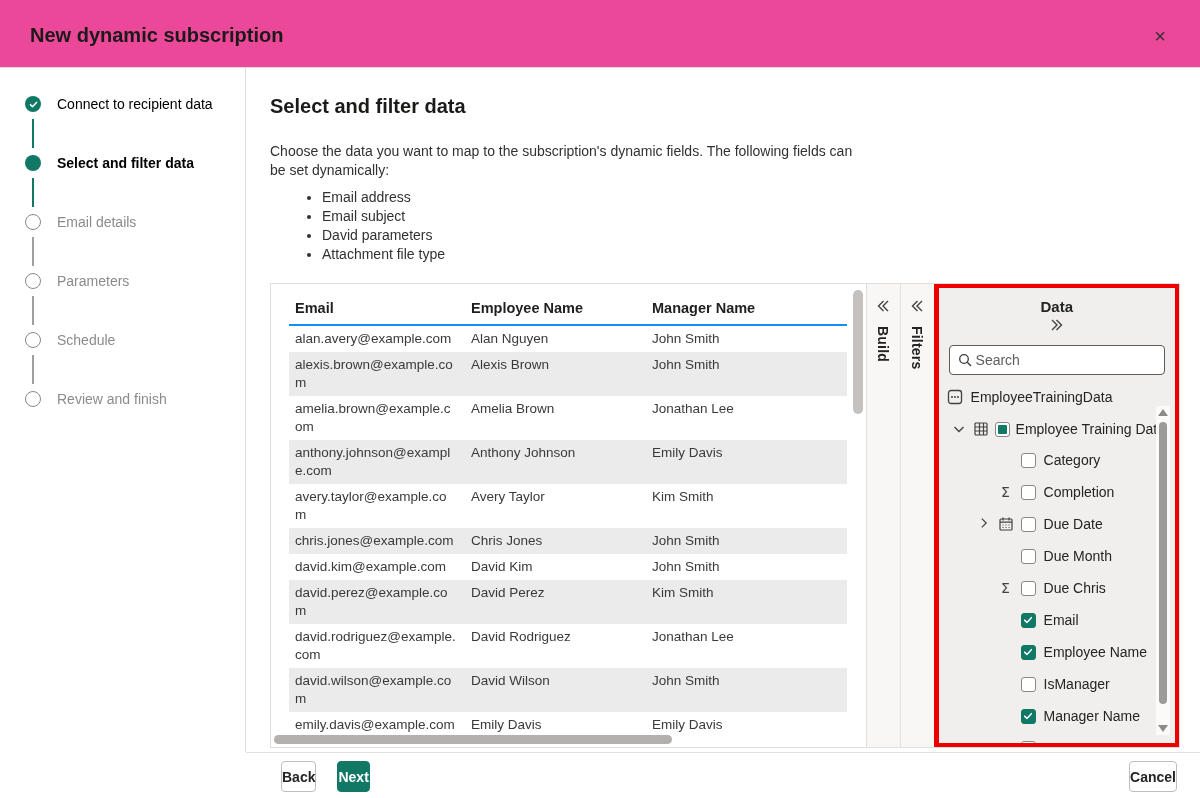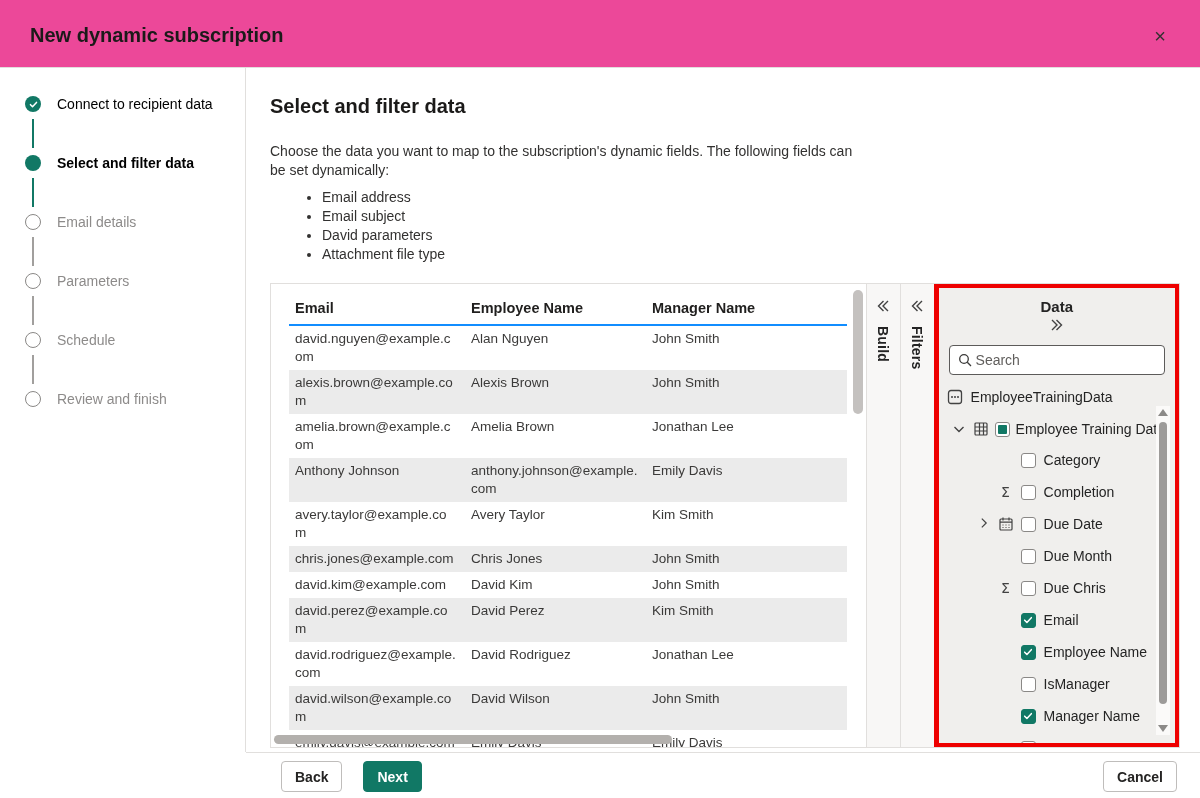--- a/index.html
+++ b/index.html
@@ -88,21 +88,21 @@
   .dp-scroll { position:absolute; right:5px; top:118px; bottom:8px; width:14px; display:flex; flex-direction:column; align-items:center; background:#fbfaf9; }
   .tri-up { width:0; height:0; border-left:5px solid transparent; border-right:5px solid transparent; border-bottom:7px solid #8c8a88; margin-top:3px; }
   .tri-down { width:0; height:0; border-left:5px solid transparent; border-right:5px solid transparent; border-top:7px solid #8c8a88; position:absolute; bottom:3px; }
   .dp-thumb { width:8px; height:282px; background:#9d9b99; border-radius:4px; margin-top:6px; }
 
   
   .footer { position:absolute; left:0; right:0; bottom:0; height:46px; background:#fff; }
   .footer::before { content:""; position:absolute; top:0; left:246px; right:0; height:1px; background:#e1dfdd; }
   .footer-left { position:absolute; left:281px; top:9px; display:flex; gap:21px; }
   .btn { height:31px; border-radius:4px; font-family:inherit; font-size:14px; font-weight:700; cursor:pointer;
-         background:#fff; border:1px solid #bfbdbb; color:#252423; padding:0 13px; }
+         background:#fff; border:1px solid #bfbdbb; color:#252423; padding:0 0; }
   .btn.primary { background:#117865; border:1px solid #117865; color:#fff; }
   .cancel { position:absolute; right:23px; top:9px; }
   svg { display:block; }
 </style>
 </head>
 <body>
 
 <div class="dialog">
 
   <div class="hdr">
@@ -178,40 +178,40 @@
 
       <section class="table-card">
         <div class="tgrid">
           <div class="thead-row">
             <div class="hcell">Email</div>
             <div class="hcell">Employee Name</div>
             <div class="hcell">Manager Name</div>
           </div>
           <div id="table-body">
   <div class="trow">
-    <div class="cell email">david.nguyen@example.com</div>
+    <div class="cell email">alan.avery@example.com</div>
     <div class="cell">Alan Nguyen</div>
     <div class="cell">John Smith</div>
   </div>
 
   <div class="trow">
     <div class="cell email">alexis.brown@example.com</div>
     <div class="cell">Alexis Brown</div>
     <div class="cell">John Smith</div>
   </div>
 
   <div class="trow">
     <div class="cell email">amelia.brown@example.com</div>
     <div class="cell">Amelia Brown</div>
     <div class="cell">Jonathan Lee</div>
   </div>
 
   <div class="trow">
+    <div class="cell email">anthony.johnson@example.com</div>
     <div class="cell">Anthony Johnson</div>
-    <div class="cell email">anthony.johnson@example.com</div>
     <div class="cell">Emily Davis</div>
   </div>
 
   <div class="trow">
     <div class="cell email">avery.taylor@example.com</div>
     <div class="cell">Avery Taylor</div>
     <div class="cell">Kim Smith</div>
   </div>
 
   <div class="trow">

